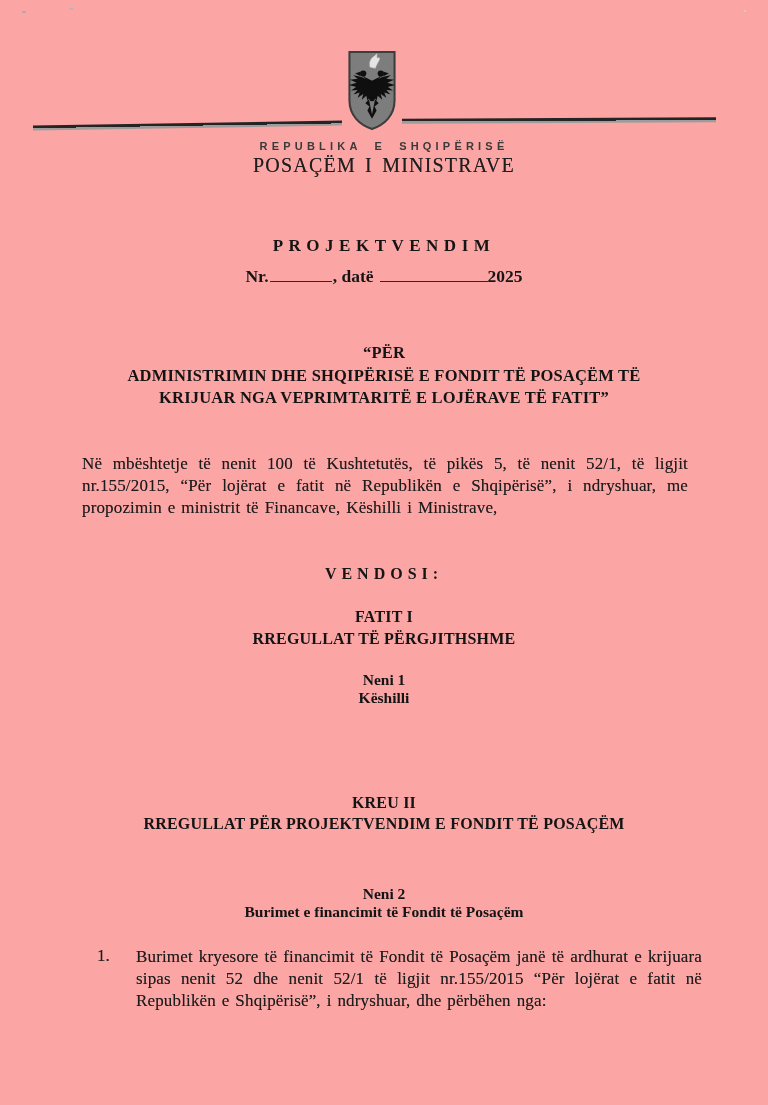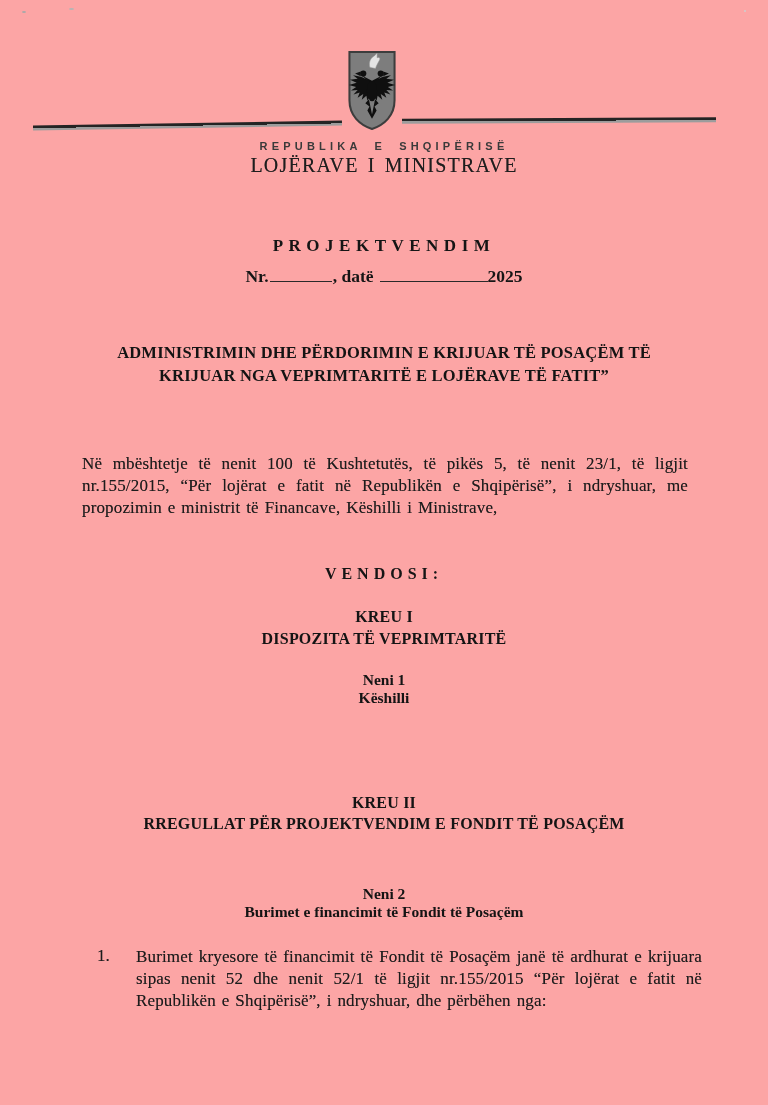--- a/index.html
+++ b/index.html
@@ -94,40 +94,41 @@
         <path d="M48 64 C37 57 28 53 13 51 L22 58 L7 60 L20 66 L5 70 L19 74 L9 81 L22 80 L14 89 L26 85 L22 95 L33 88 L30 99 L39 91 L41 101 L47 90 Z"></path>
         <path d="M52 64 C63 57 72 53 87 51 L78 58 L93 60 L80 66 L95 70 L81 74 L91 81 L78 80 L86 89 L74 85 L78 95 L67 88 L70 99 L61 91 L59 101 L53 90 Z"></path>
         <ellipse cx="50" cy="82" rx="10" ry="20"></ellipse>
         <path d="M44 98 L50 128 L56 98 L63 106 L55 112 L59 120 L50 136 L41 120 L45 112 L37 106 Z"></path>
       </g>
       <path d="M46 36 C43 26 47 17 55 13 L60 8 L60 17 C65 15 67 18 64 23 C60 30 58 34 57 38 Z" fill="#e4e4e4" stroke="#8f8f8f" stroke-width="1"></path>
     </svg>
   </div>
 
   <div class="centered republika">REPUBLIKA E SHQIPËRISË</div>
-  <div class="centered keshilli">LOJËRAVE I MINISTRAVE</div>
+  <div class="centered keshilli">POSAÇËM I MINISTRAVE</div>
 
   <div class="centered projekt">PROJEKTVENDIM</div>
 
   <div class="centered nrline">
     <span>Nr.</span><span class="blank blank1"></span><span>, datë</span><span class="blank blank2"></span><span class="year">2025</span>
   </div>
 
   <div class="centered title">
-    <div>ADMINISTRIMIN DHE PËRDORIMIN E KRIJUAR TË POSAÇËM TË</div>
+    <div>“PËR</div>
+    <div>ADMINISTRIMIN DHE SHQIPËRISË E FONDIT TË POSAÇËM TË</div>
     <div>KRIJUAR NGA VEPRIMTARITË E LOJËRAVE TË FATIT”</div>
   </div>
 
-  <p class="body preamble">Në mbështetje të nenit 100 të Kushtetutës, të pikës 5, të nenit 23/1, të ligjit nr.155/2015, “Për lojërat e fatit në Republikën e Shqipërisë”, i ndryshuar, me propozimin e ministrit të Financave, Këshilli i Ministrave,</p>
+  <p class="body preamble">Në mbështetje të nenit 100 të Kushtetutës, të pikës 5, të nenit 52/1, të ligjit nr.155/2015, “Për lojërat e fatit në Republikën e Shqipërisë”, i ndryshuar, me propozimin e ministrit të Financave, Këshilli i Ministrave,</p>
 
   <div class="centered vendosi">VENDOSI:</div>
 
   <div class="centered kreu kreu1">
-    <div>KREU I</div>
-    <div>DISPOZITA TË VEPRIMTARITË</div>
+    <div>FATIT I</div>
+    <div>RREGULLAT TË PËRGJITHSHME</div>
   </div>
 
   <div class="centered neni neni1">
     <div>Neni 1</div>
     <div>Këshilli</div>
   </div>
 
 
   <div class="centered kreu kreu2">
     <div>KREU II</div>

